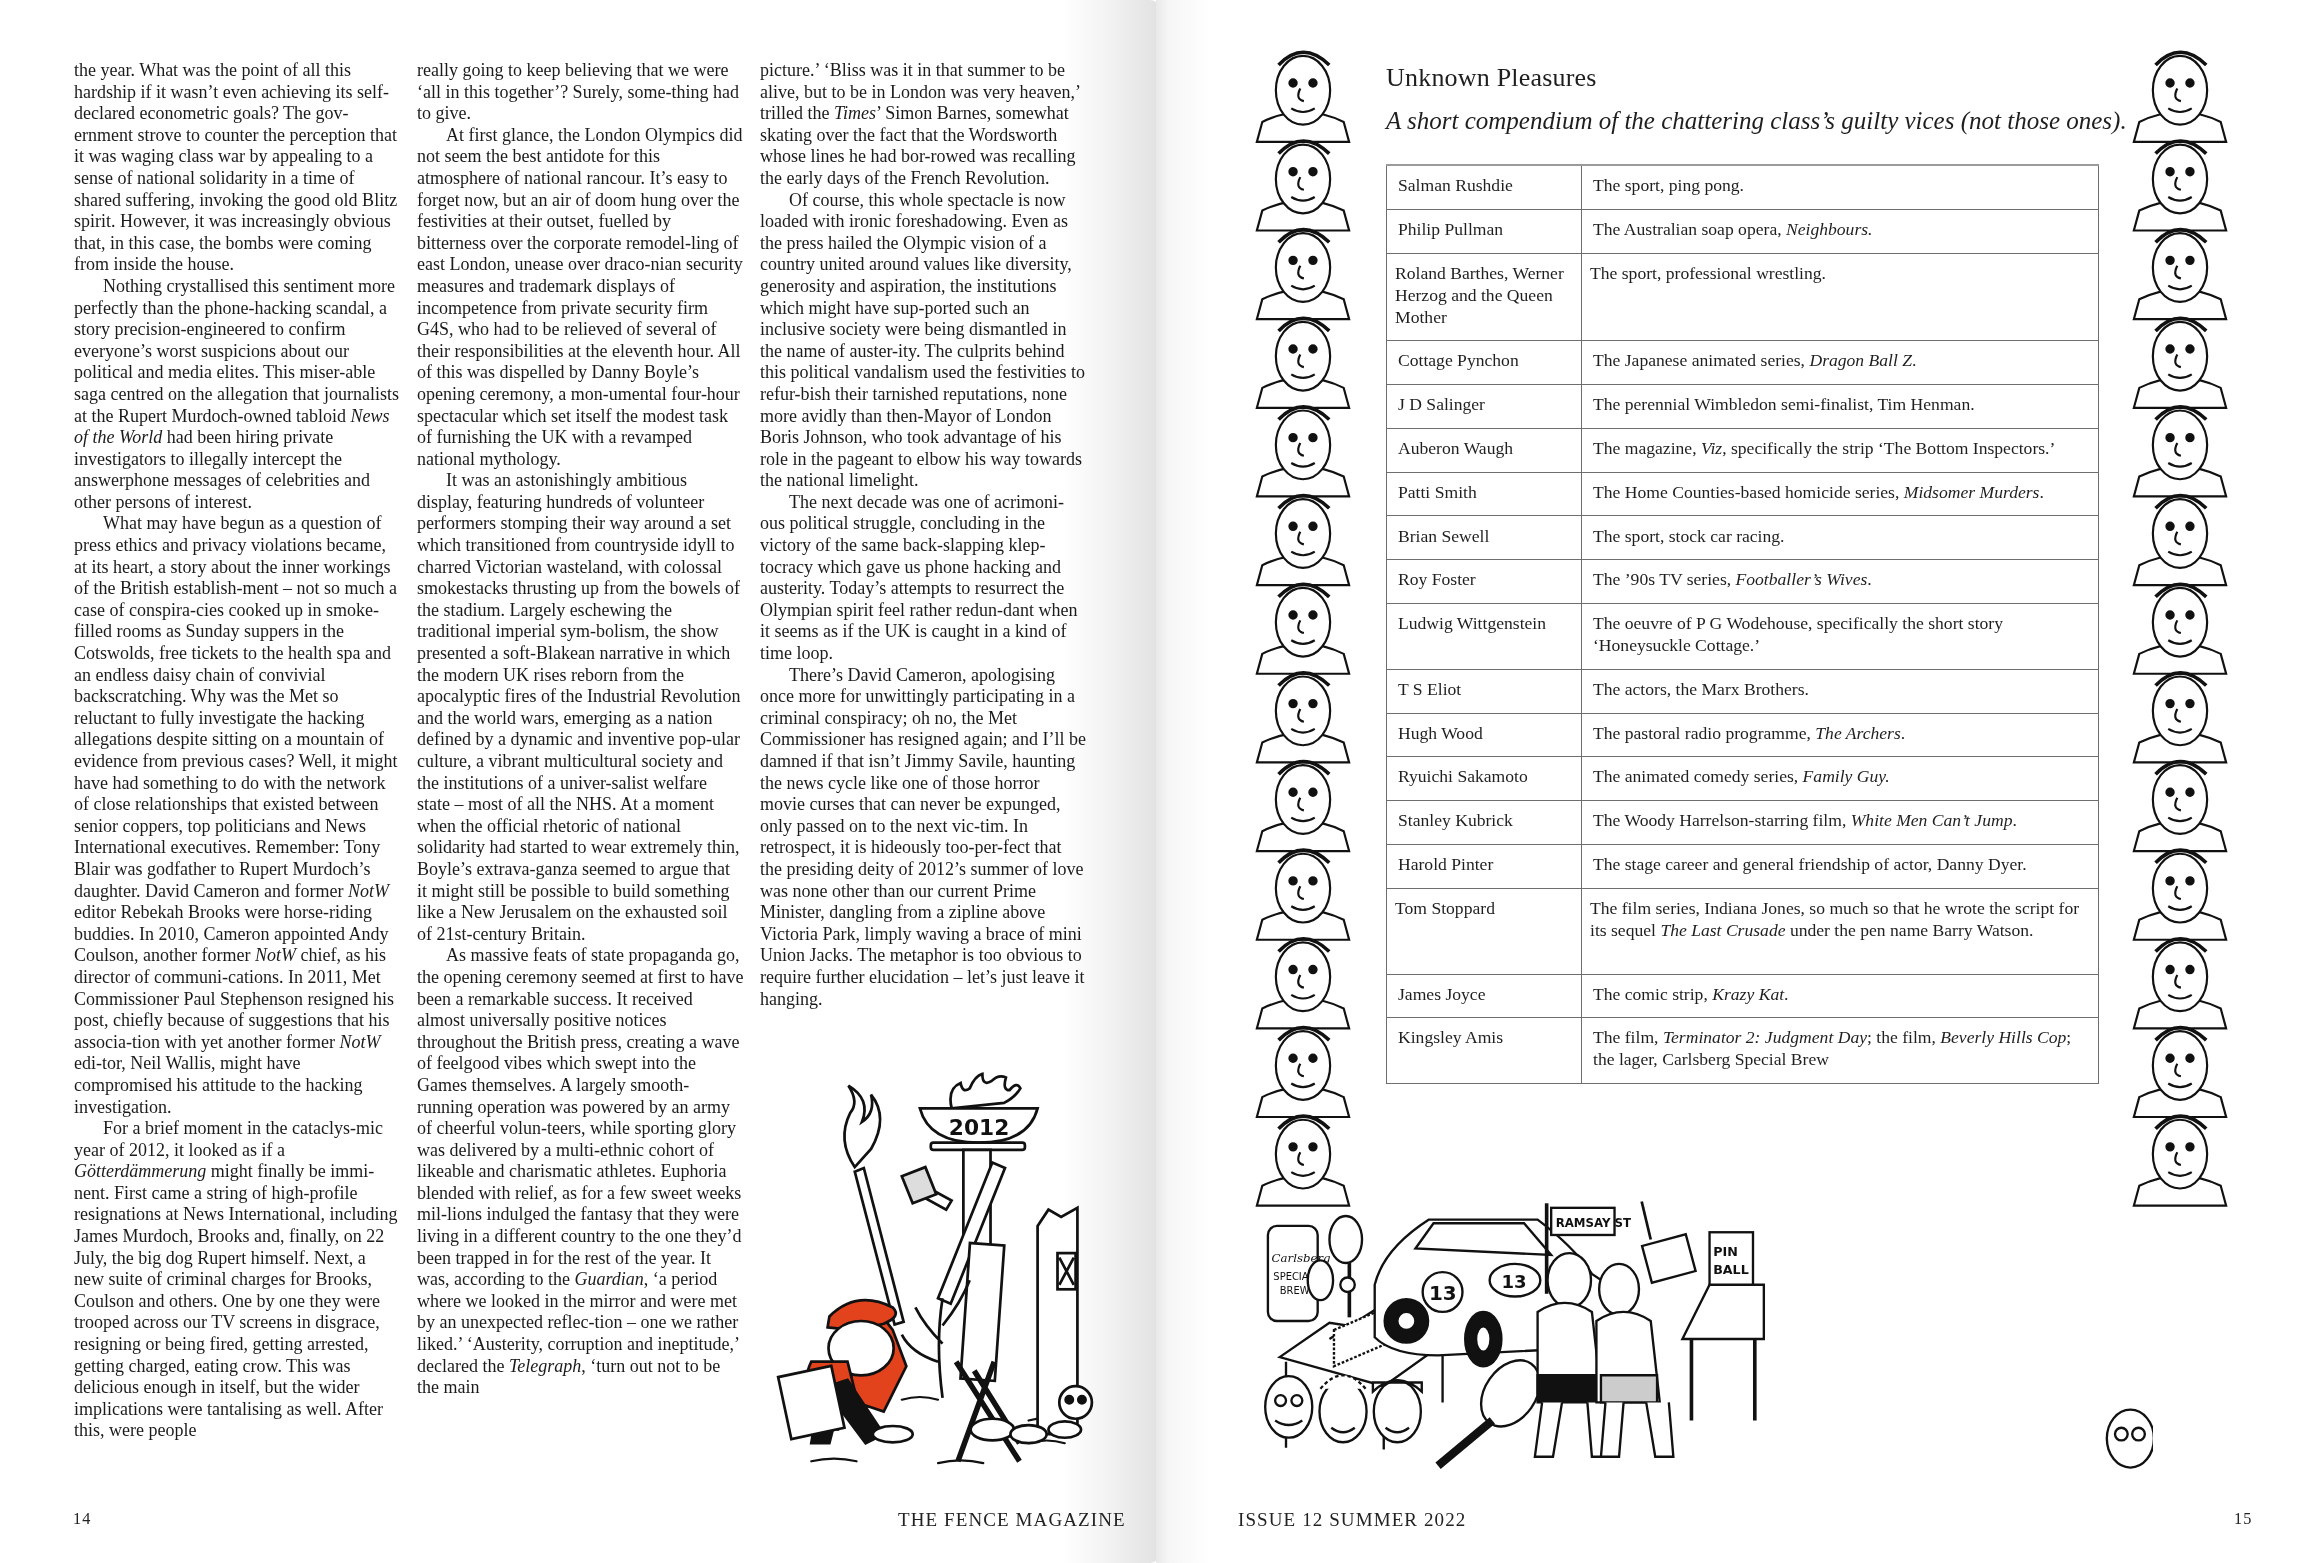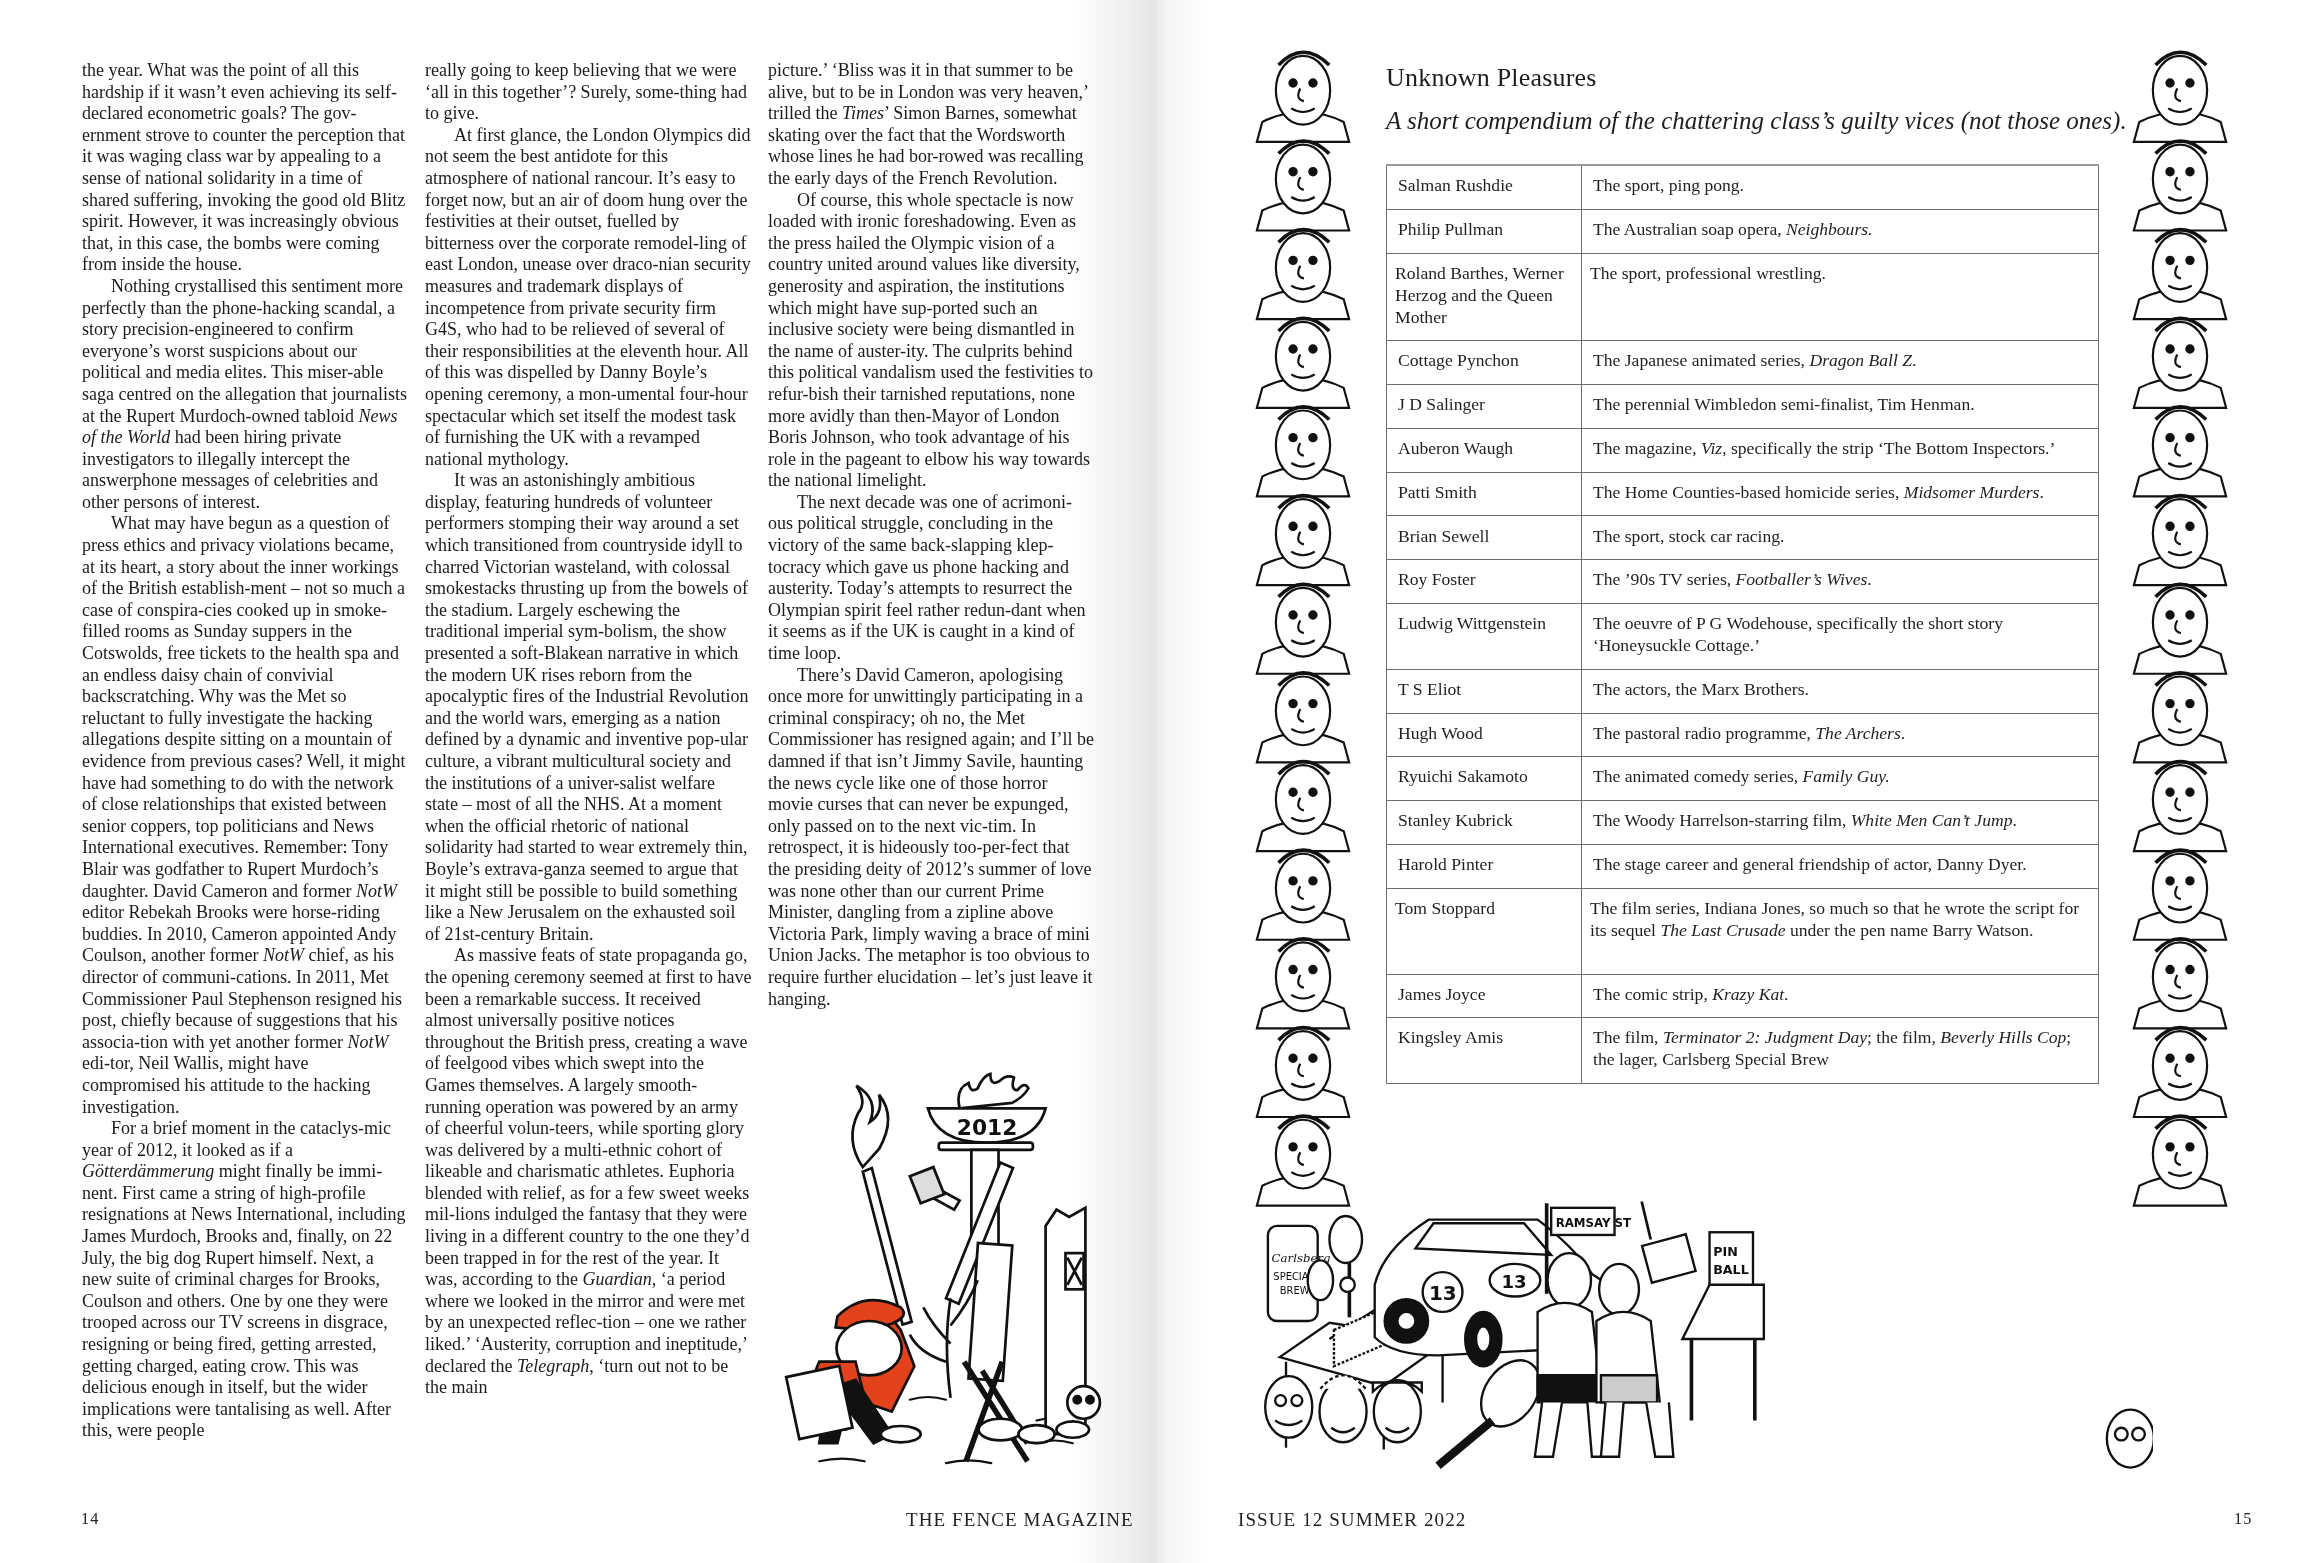--- a/index.html
+++ b/index.html
@@ -3,21 +3,21 @@
 <meta charset="utf-8">
 <style>
   html, body { margin:0; padding:0; }
   body {
     width:2316px; height:1563px; position:relative; overflow:hidden;
     background:#ffffff;
     font-family:"Liberation Serif","DejaVu Serif",serif;
     color:#1b1b1b;
   }
   .page { position:absolute; top:0; height:1563px; }
-  .page-left { left:12px; width:1156px;
+  .page-left { left:4px; width:1156px;
     background:linear-gradient(to right,#ffffff 0,#ffffff 1058px,#f4f4f4 1099px,#e3e3e3 1151px,#d9d9d9 1156px);border-radius:10px; }
   .page-right { left:1156px; width:1160px;
     background:linear-gradient(to right,#e9e9e9 0,#f6f6f6 12.7px,#ffffff 54px,#ffffff 100%); }
 
   .col { position:absolute; top:60px; font-size:18px; line-height:21.6px; text-align:left; }
   .col p { margin:0; text-indent:0; }
   .col p.ind { text-indent:29px; }
   .col1 { left:70px; width:326px; }
   .col2 { left:413px; width:327px; }
   .col3 { left:756px; width:327px; }

